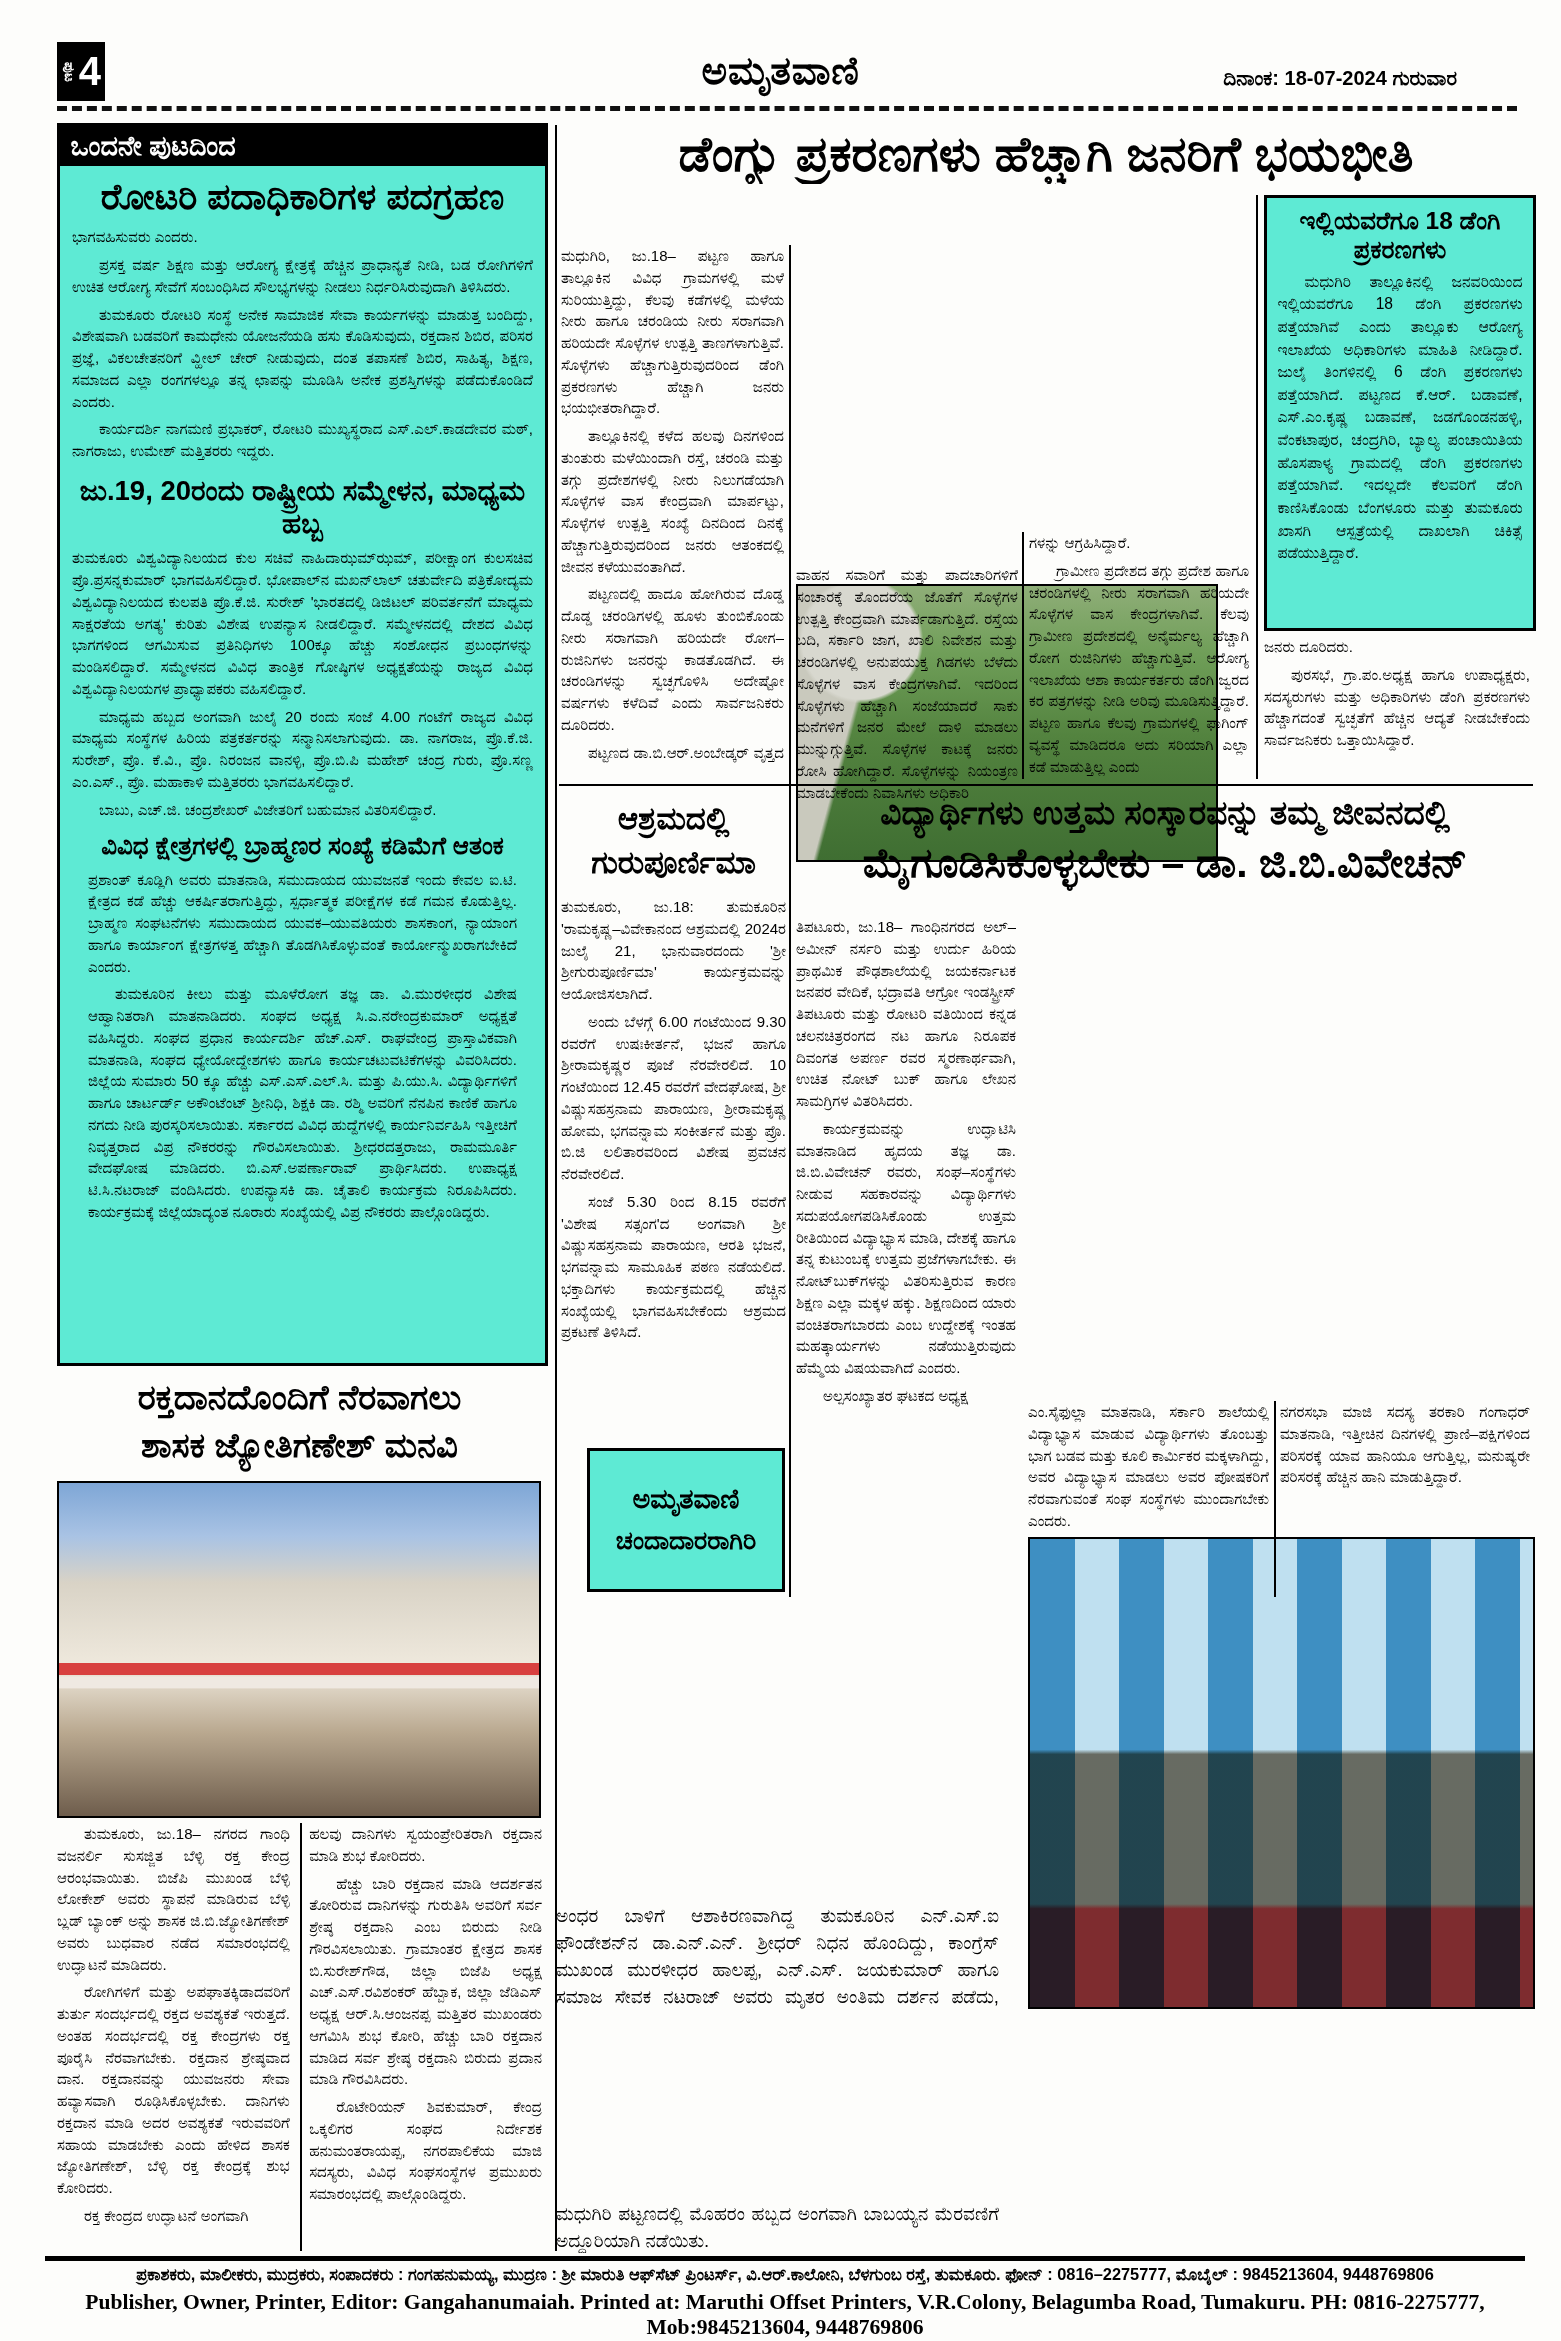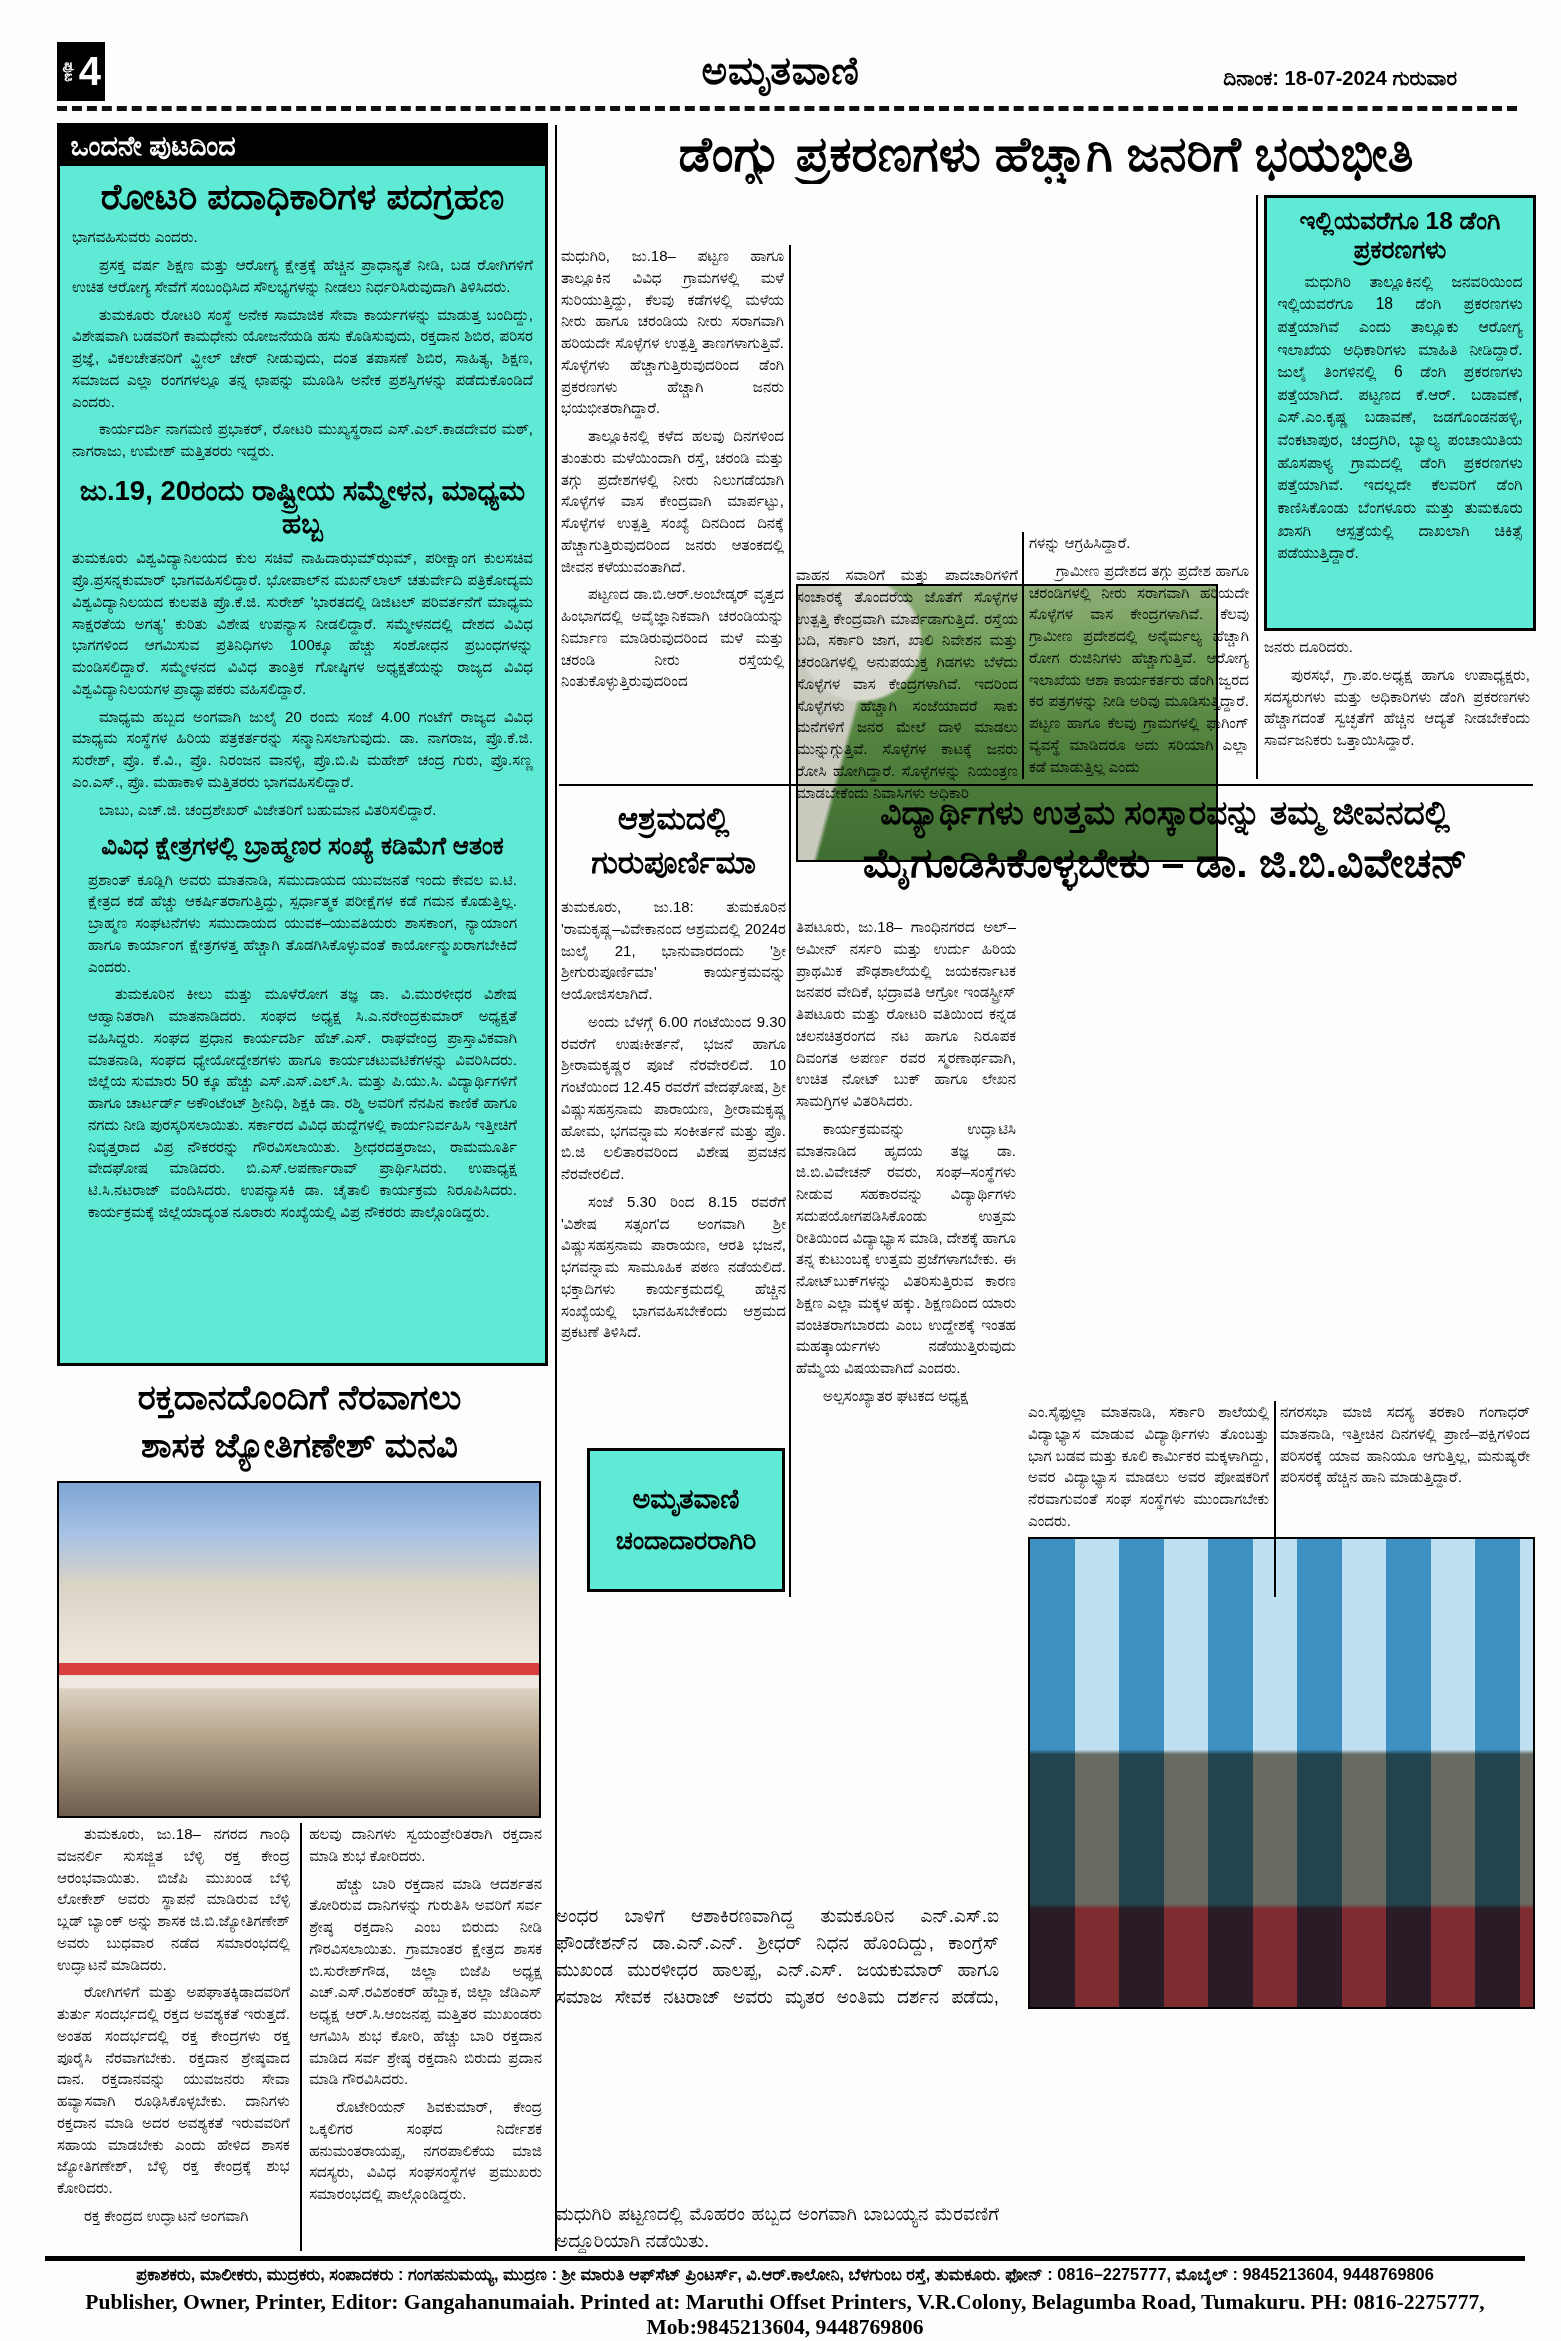--- a/index.html
+++ b/index.html
@@ -86,20 +86,21 @@
     <p>ರೊಟೇರಿಯನ್ ಶಿವಕುಮಾರ್, ಕೇಂದ್ರ ಒಕ್ಕಲಿಗರ ಸಂಘದ ನಿರ್ದೇಶಕ ಹನುಮಂತರಾಯಪ್ಪ, ನಗರಪಾಲಿಕೆಯ ಮಾಜಿ ಸದಸ್ಯರು, ವಿವಿಧ ಸಂಘಸಂಸ್ಥೆಗಳ ಪ್ರಮುಖರು ಸಮಾರಂಭದಲ್ಲಿ ಪಾಲ್ಗೊಂಡಿದ್ದರು.</p>
   </div>
 </div>
 <div class="abs vrule" style="left:300px;top:1823px;height:428px;"></div>
 
 <div class="abs hl" style="left:559px;top:126px;width:974px;font-size:49px;white-space:nowrap;overflow:hidden;">ಡೆಂಗ್ಯು ಪ್ರಕರಣಗಳು ಹೆಚ್ಚಾಗಿ ಜನರಿಗೆ ಭಯಭೀತಿ</div>
 
 <div class="abs copy" style="left:561px;top:245px;width:223px;height:522px;">
   <p class="noindent">ಮಧುಗಿರಿ, ಜು.18– ಪಟ್ಟಣ ಹಾಗೂ ತಾಲ್ಲೂಕಿನ ವಿವಿಧ ಗ್ರಾಮಗಳಲ್ಲಿ ಮಳೆ ಸುರಿಯುತ್ತಿದ್ದು, ಕೆಲವು ಕಡೆಗಳಲ್ಲಿ ಮಳೆಯ ನೀರು ಹಾಗೂ ಚರಂಡಿಯ ನೀರು ಸರಾಗವಾಗಿ ಹರಿಯದೇ ಸೊಳ್ಳೆಗಳ ಉತ್ಪತ್ತಿ ತಾಣಗಳಾಗುತ್ತಿವೆ. ಸೊಳ್ಳೆಗಳು ಹೆಚ್ಚಾಗುತ್ತಿರುವುದರಿಂದ ಡೆಂಗಿ ಪ್ರಕರಣಗಳು ಹೆಚ್ಚಾಗಿ ಜನರು ಭಯಭೀತರಾಗಿದ್ದಾರೆ.</p>
   <p>ತಾಲ್ಲೂಕಿನಲ್ಲಿ ಕಳೆದ ಹಲವು ದಿನಗಳಿಂದ ತುಂತುರು ಮಳೆಯಿಂದಾಗಿ ರಸ್ತೆ, ಚರಂಡಿ ಮತ್ತು ತಗ್ಗು ಪ್ರದೇಶಗಳಲ್ಲಿ ನೀರು ನಿಲುಗಡೆಯಾಗಿ ಸೊಳ್ಳೆಗಳ ವಾಸ ಕೇಂದ್ರವಾಗಿ ಮಾರ್ಪಟ್ಟು, ಸೊಳ್ಳೆಗಳ ಉತ್ಪತ್ತಿ ಸಂಖ್ಯೆ ದಿನದಿಂದ ದಿನಕ್ಕೆ ಹೆಚ್ಚಾಗುತ್ತಿರುವುದರಿಂದ ಜನರು ಆತಂಕದಲ್ಲಿ ಜೀವನ ಕಳೆಯುವಂತಾಗಿದೆ.</p>
+  <p>ಪಟ್ಟಣದಲ್ಲಿ ಹಾದೂ ಹೋಗಿರುವ ದೊಡ್ಡ ದೊಡ್ಡ ಚರಂಡಿಗಳಲ್ಲಿ ಹೂಳು ತುಂಬಿಕೊಂಡು ನೀರು ಸರಾಗವಾಗಿ ಹರಿಯದೇ ರೋಗ–ರುಜಿನಿಗಳು ಜನರನ್ನು ಕಾಡತೊಡಗಿದೆ. ಈ ಚರಂಡಿಗಳನ್ನು ಸ್ವಚ್ಛಗೊಳಿಸಿ ಅದೇಷ್ಟೋ ವರ್ಷಗಳು ಕಳೆದಿವೆ ಎಂದು ಸಾರ್ವಜನಿಕರು ದೂರಿದರು.</p>
   <p>ಪಟ್ಟಣದ ಡಾ.ಬಿ.ಆರ್.ಅಂಬೇಡ್ಕರ್ ವೃತ್ತದ ಹಿಂಭಾಗದಲ್ಲಿ ಅವೈಜ್ಞಾನಿಕವಾಗಿ ಚರಂಡಿಯನ್ನು ನಿರ್ಮಾಣ ಮಾಡಿರುವುದರಿಂದ ಮಳೆ ಮತ್ತು ಚರಂಡಿ ನೀರು ರಸ್ತೆಯಲ್ಲಿ ನಿಂತುಕೊಳ್ಳುತ್ತಿರುವುದರಿಂದ</p>
 </div>
 <div class="abs photo ph-drain" style="left:796px;top:247px;width:418px;height:274px;"></div>
 <div class="abs copy" style="left:796px;top:564px;width:222px;height:247px;">
   <p class="noindent">ವಾಹನ ಸವಾರಿಗೆ ಮತ್ತು ಪಾದಚಾರಿಗಳಿಗೆ ಸಂಚಾರಕ್ಕೆ ತೊಂದರೆಯ ಜೊತೆಗೆ ಸೊಳ್ಳೆಗಳ ಉತ್ಪತ್ತಿ ಕೇಂದ್ರವಾಗಿ ಮಾರ್ಪಡಾಗುತ್ತಿದೆ. ರಸ್ತೆಯ ಬದಿ, ಸರ್ಕಾರಿ ಜಾಗ, ಖಾಲಿ ನಿವೇಶನ ಮತ್ತು ಚರಂಡಿಗಳಲ್ಲಿ ಅನುಪಯುಕ್ತ ಗಿಡಗಳು ಬೆಳೆದು ಸೊಳ್ಳೆಗಳ ವಾಸ ಕೇಂದ್ರಗಳಾಗಿವೆ. ಇದರಿಂದ ಸೊಳ್ಳೆಗಳು ಹೆಚ್ಚಾಗಿ ಸಂಜೆಯಾದರೆ ಸಾಕು ಮನೆಗಳಿಗೆ ಜನರ ಮೇಲೆ ದಾಳಿ ಮಾಡಲು ಮುನ್ನುಗ್ಗುತ್ತಿವೆ. ಸೊಳ್ಳೆಗಳ ಕಾಟಕ್ಕೆ ಜನರು ರೋಸಿ ಹೋಗಿದ್ದಾರೆ. ಸೊಳ್ಳೆಗಳನ್ನು ನಿಯಂತ್ರಣ ಮಾಡಬೇಕೆಂದು ನಿವಾಸಿಗಳು ಅಧಿಕಾರಿ</p>
 </div>
 <div class="abs copy" style="left:1029px;top:532px;width:220px;height:247px;">
   <p class="noindent">ಗಳನ್ನು ಆಗ್ರಹಿಸಿದ್ದಾರೆ.</p>
   <p>ಗ್ರಾಮೀಣ ಪ್ರದೇಶದ ತಗ್ಗು ಪ್ರದೇಶ ಹಾಗೂ ಚರಂಡಿಗಳಲ್ಲಿ ನೀರು ಸರಾಗವಾಗಿ ಹರಿಯದೇ ಸೊಳ್ಳೆಗಳ ವಾಸ ಕೇಂದ್ರಗಳಾಗಿವೆ. ಕೆಲವು ಗ್ರಾಮೀಣ ಪ್ರದೇಶದಲ್ಲಿ ಅನೈರ್ಮಲ್ಯ ಹೆಚ್ಚಾಗಿ ರೋಗ ರುಜಿನಿಗಳು ಹೆಚ್ಚಾಗುತ್ತಿವೆ. ಆರೋಗ್ಯ ಇಲಾಖೆಯ ಆಶಾ ಕಾರ್ಯಕರ್ತರು ಡೆಂಗಿ ಜ್ವರದ ಕರ ಪತ್ರಗಳನ್ನು ನೀಡಿ ಅರಿವು ಮೂಡಿಸುತ್ತಿದ್ದಾರೆ. ಪಟ್ಟಣ ಹಾಗೂ ಕೆಲವು ಗ್ರಾಮಗಳಲ್ಲಿ ಫಾಗಿಂಗ್ ವ್ಯವಸ್ಥೆ ಮಾಡಿದರೂ ಅದು ಸರಿಯಾಗಿ ಎಲ್ಲಾ ಕಡೆ ಮಾಡುತ್ತಿಲ್ಲ ಎಂದು</p>
 </div>

